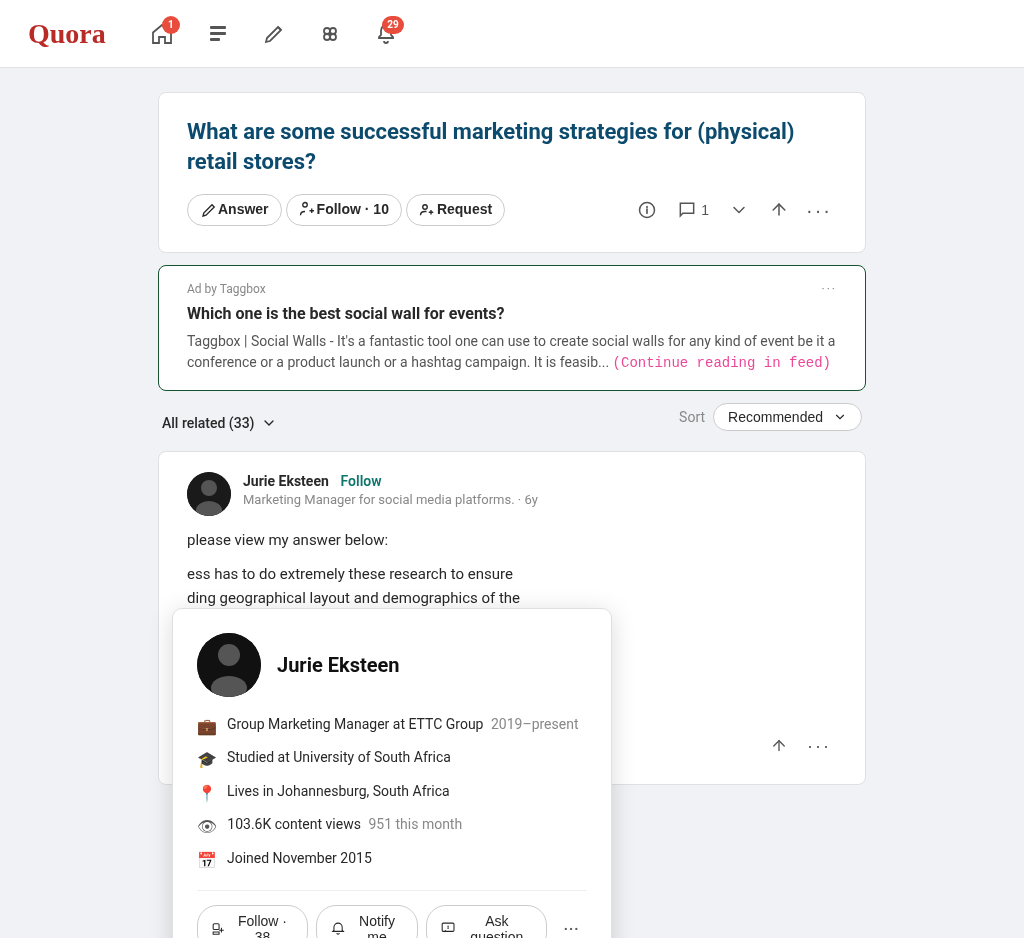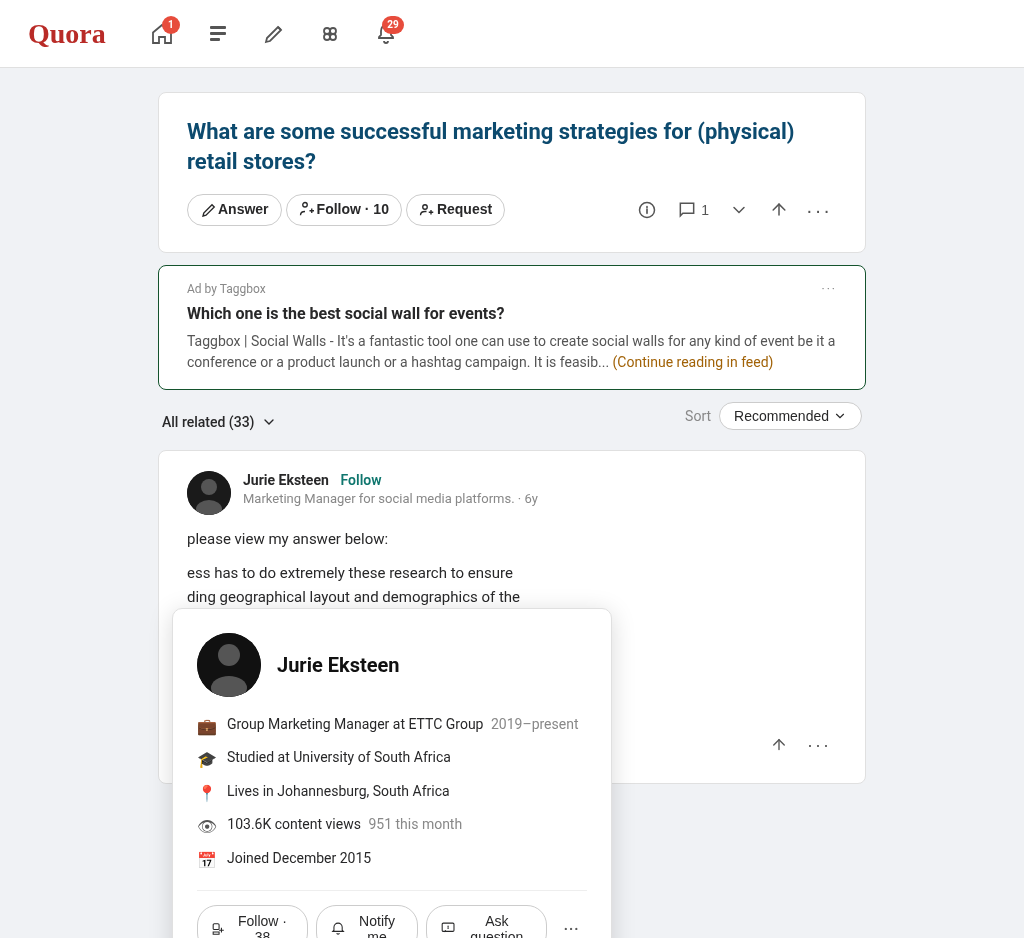--- a/index.html
+++ b/index.html
@@ -158,21 +158,21 @@
     .ad-title {
       font-size: 16px;
       font-weight: 700;
       margin-bottom: 8px;
     }
     .ad-text {
       font-size: 14px;
       color: #555;
       line-height: 1.5;
     }
-    .ad-link { color: #a16207; cursor: pointer; }
+    .ad-link { color: #ec4899; cursor: pointer; font-family: Liberation Mono, monospace; }
 
     
     .filters-row {
       display: flex;
       align-items: flex-end;
       justify-content: space-between;
       margin-bottom: 20px;
       padding: 0 4px;
     }
     .all-related {
@@ -187,21 +187,21 @@
     .sort-wrap {
       display: flex;
       align-items: center;
       gap: 8px;
       font-size: 14px;
       color: #888;
     }
     .sort-btn {
       display: flex;
       align-items: center;
-      gap: 4px;
+      gap: 10px;
       border: 1px solid #ccc;
       border-radius: 20px;
       padding: 5px 14px;
       cursor: pointer;
       font-size: 14px;
       font-weight: 500;
       background: #fff;
       color: #282829;
     }
 
@@ -572,21 +572,21 @@
       <li>
         <span class="icon-char">👁</span>
         <span>
           <span>103.6K content views</span>
           <span class="muted" style="margin-left:4px;">951 this month</span>
         </span>
       </li>
 
       <li>
         <span class="icon-char">📅</span>
-        <span>Joined December 2015</span>
+        <span>Joined November 2015</span>
       </li>
     </ul>
 
     <div class="popup-footer">
 
       <button class="popup-action-btn">
         <svg width="16" height="16" viewBox="0 0 24 24" fill="none">
           <rect x="2" y="3" width="10" height="10" rx="2" stroke="#282829" stroke-width="1.8" fill="none"></rect>
           <path d="M2 17h10v4H2z" stroke="#282829" stroke-width="1.8" fill="none"></path>
           <path d="M16 10v8M12 14h8" stroke="#282829" stroke-width="1.8"></path>

